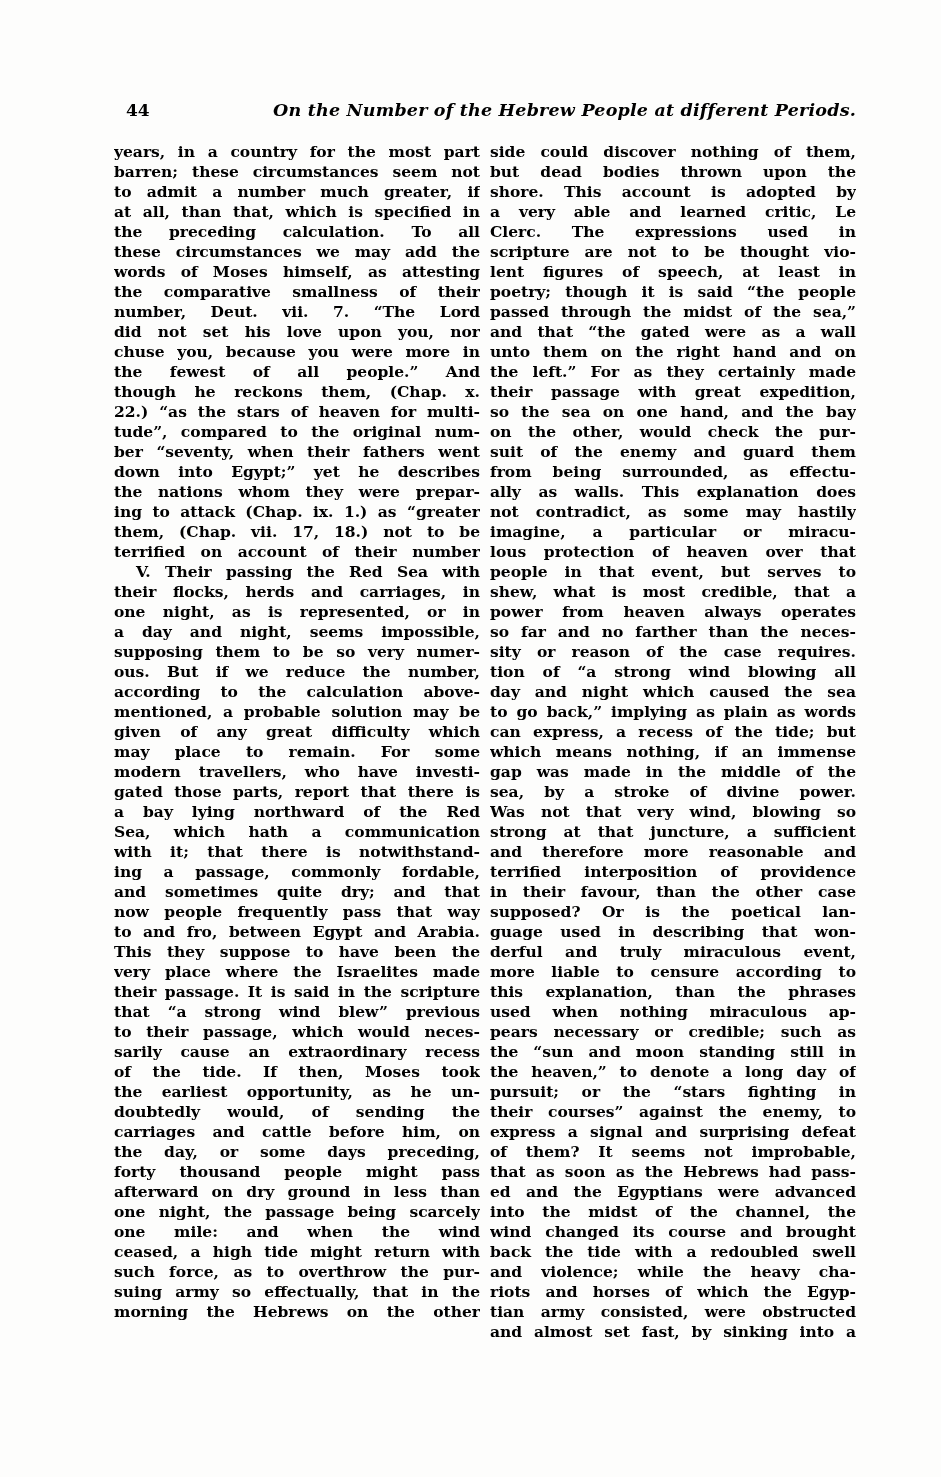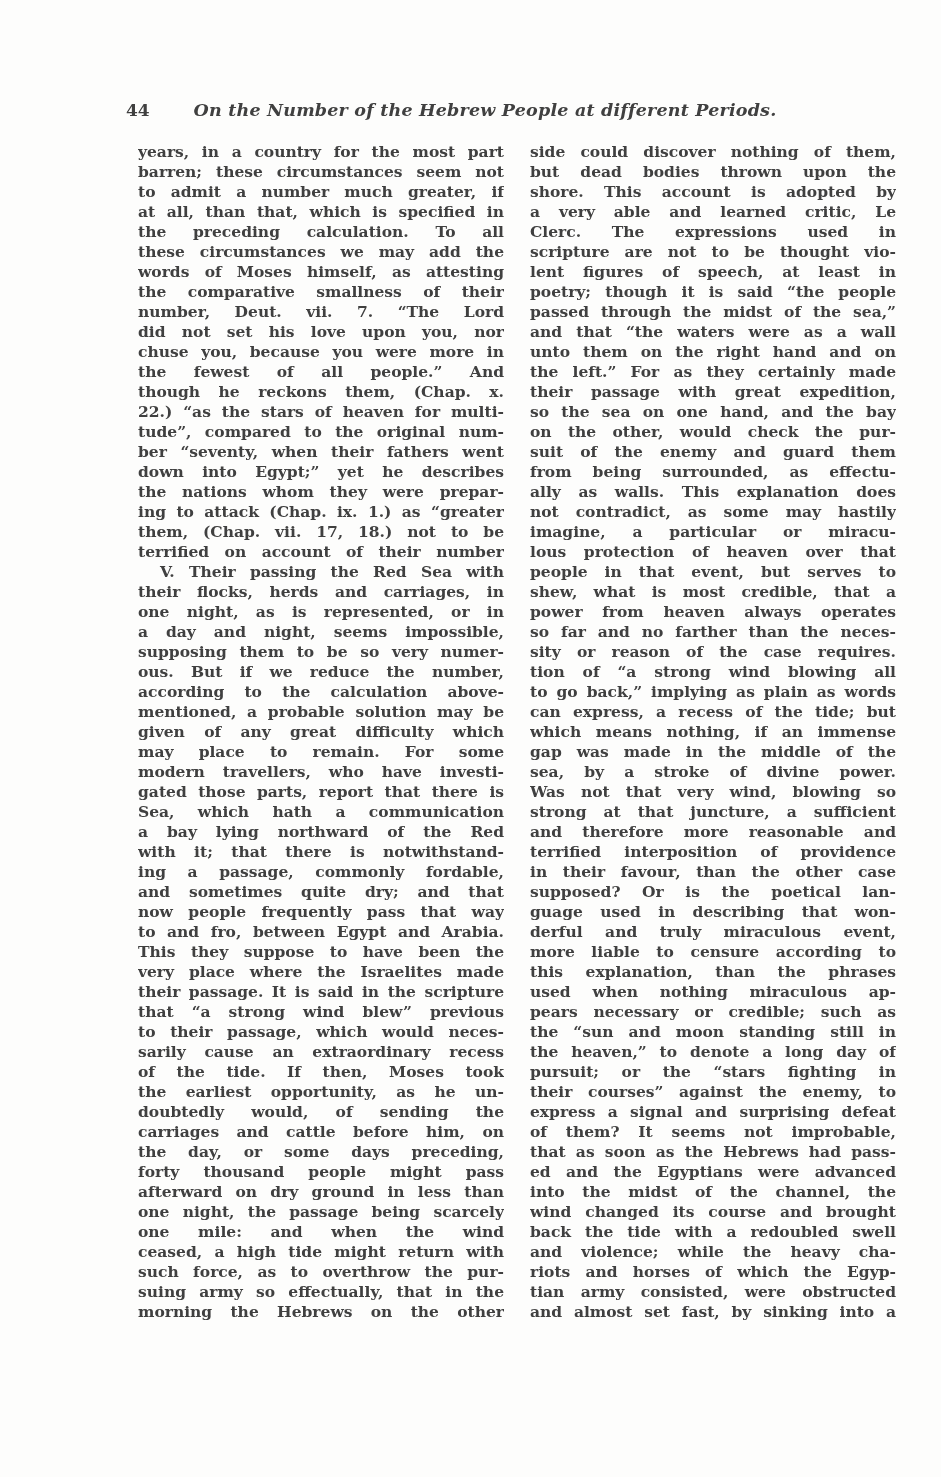--- a/index.html
+++ b/index.html
@@ -5,21 +5,21 @@
   html, body {
     margin: 0;
     padding: 0;
     background: #ffffff;
   }
   .page {
     position: relative;
     width: 941px;
     height: 1477px;
     background: #fdfdfc;
-    color: #404040;
+    color: #000000;
     font-family: "DejaVu Serif", "Liberation Serif", serif;
     overflow: hidden;
     box-sizing: border-box;
   }
   .content {
     position: absolute;
     left: 114px;
     top: 100px;
     width: 742px;
   }
@@ -30,30 +30,29 @@
   }
   .page-number {
     position: absolute;
     left: 12px;
     top: 0;
     font-weight: 700;
     font-size: 17px;
   }
   .running-title {
     display: block;
-    text-align: center;
+    text-align: right;
     font-style: italic;
     font-weight: 700;
     font-size: 17.5px;
     letter-spacing: 0.2px;
   }
   .columns {
     display: flex;
-    gap: 26px;
-    margin-left: 24px;
+    gap: 10px;
   }
   .column {
     width: 366px;
     flex: 0 0 366px;
   }
   .line {
     font-size: 15.5px;
     font-weight: 700;
     line-height: 20px;
     height: 20px;
@@ -106,22 +105,22 @@
           <div class="line">one night, as is represented, or in</div>
           <div class="line">a day and night, seems impossible,</div>
           <div class="line">supposing them to be so very numer-</div>
           <div class="line">ous. But if we reduce the number,</div>
           <div class="line">according to the calculation above-</div>
           <div class="line">mentioned, a probable solution may be</div>
           <div class="line">given of any great difficulty which</div>
           <div class="line">may place to remain. For some</div>
           <div class="line">modern travellers, who have investi-</div>
           <div class="line">gated those parts, report that there is</div>
+          <div class="line">a bay lying northward of the Red</div>
           <div class="line">Sea, which hath a communication</div>
-          <div class="line">a bay lying northward of the Red</div>
           <div class="line">with it; that there is notwithstand-</div>
           <div class="line">ing a passage, commonly fordable,</div>
           <div class="line">and sometimes quite dry; and that</div>
           <div class="line">now people frequently pass that way</div>
           <div class="line">to and fro, between Egypt and Arabia.</div>
           <div class="line">This they suppose to have been the</div>
           <div class="line">very place where the Israelites made</div>
           <div class="line">their passage. It is said in the scripture</div>
           <div class="line">that “a strong wind blew” previous</div>
           <div class="line">to their passage, which would neces-</div>
@@ -143,38 +142,39 @@
       <div class="column">
           <div class="line">side could discover nothing of them,</div>
           <div class="line">but dead bodies thrown upon the</div>
           <div class="line">shore. This account is adopted by</div>
           <div class="line">a very able and learned critic, Le</div>
           <div class="line">Clerc. The expressions used in</div>
           <div class="line">scripture are not to be thought vio-</div>
           <div class="line">lent figures of speech, at least in</div>
           <div class="line">poetry; though it is said “the people</div>
           <div class="line">passed through the midst of the sea,”</div>
-          <div class="line">and that “the waters were as a wall</div>
+          <div class="line">and that “the gated were as a wall</div>
           <div class="line">unto them on the right hand and on</div>
           <div class="line">the left.” For as they certainly made</div>
           <div class="line">their passage with great expedition,</div>
           <div class="line">so the sea on one hand, and the bay</div>
           <div class="line">on the other, would check the pur-</div>
           <div class="line">suit of the enemy and guard them</div>
           <div class="line">from being surrounded, as effectu-</div>
           <div class="line">ally as walls. This explanation does</div>
           <div class="line">not contradict, as some may hastily</div>
           <div class="line">imagine, a particular or miracu-</div>
           <div class="line">lous protection of heaven over that</div>
           <div class="line">people in that event, but serves to</div>
           <div class="line">shew, what is most credible, that a</div>
           <div class="line">power from heaven always operates</div>
           <div class="line">so far and no farther than the neces-</div>
           <div class="line">sity or reason of the case requires.</div>
           <div class="line">tion of “a strong wind blowing all</div>
+          <div class="line">day and night which caused the sea</div>
           <div class="line">to go back,” implying as plain as words</div>
           <div class="line">can express, a recess of the tide; but</div>
           <div class="line">which means nothing, if an immense</div>
           <div class="line">gap was made in the middle of the</div>
           <div class="line">sea, by a stroke of divine power.</div>
           <div class="line">Was not that very wind, blowing so</div>
           <div class="line">strong at that juncture, a sufficient</div>
           <div class="line">and therefore more reasonable and</div>
           <div class="line">terrified interposition of providence</div>
           <div class="line">in their favour, than the other case</div>

